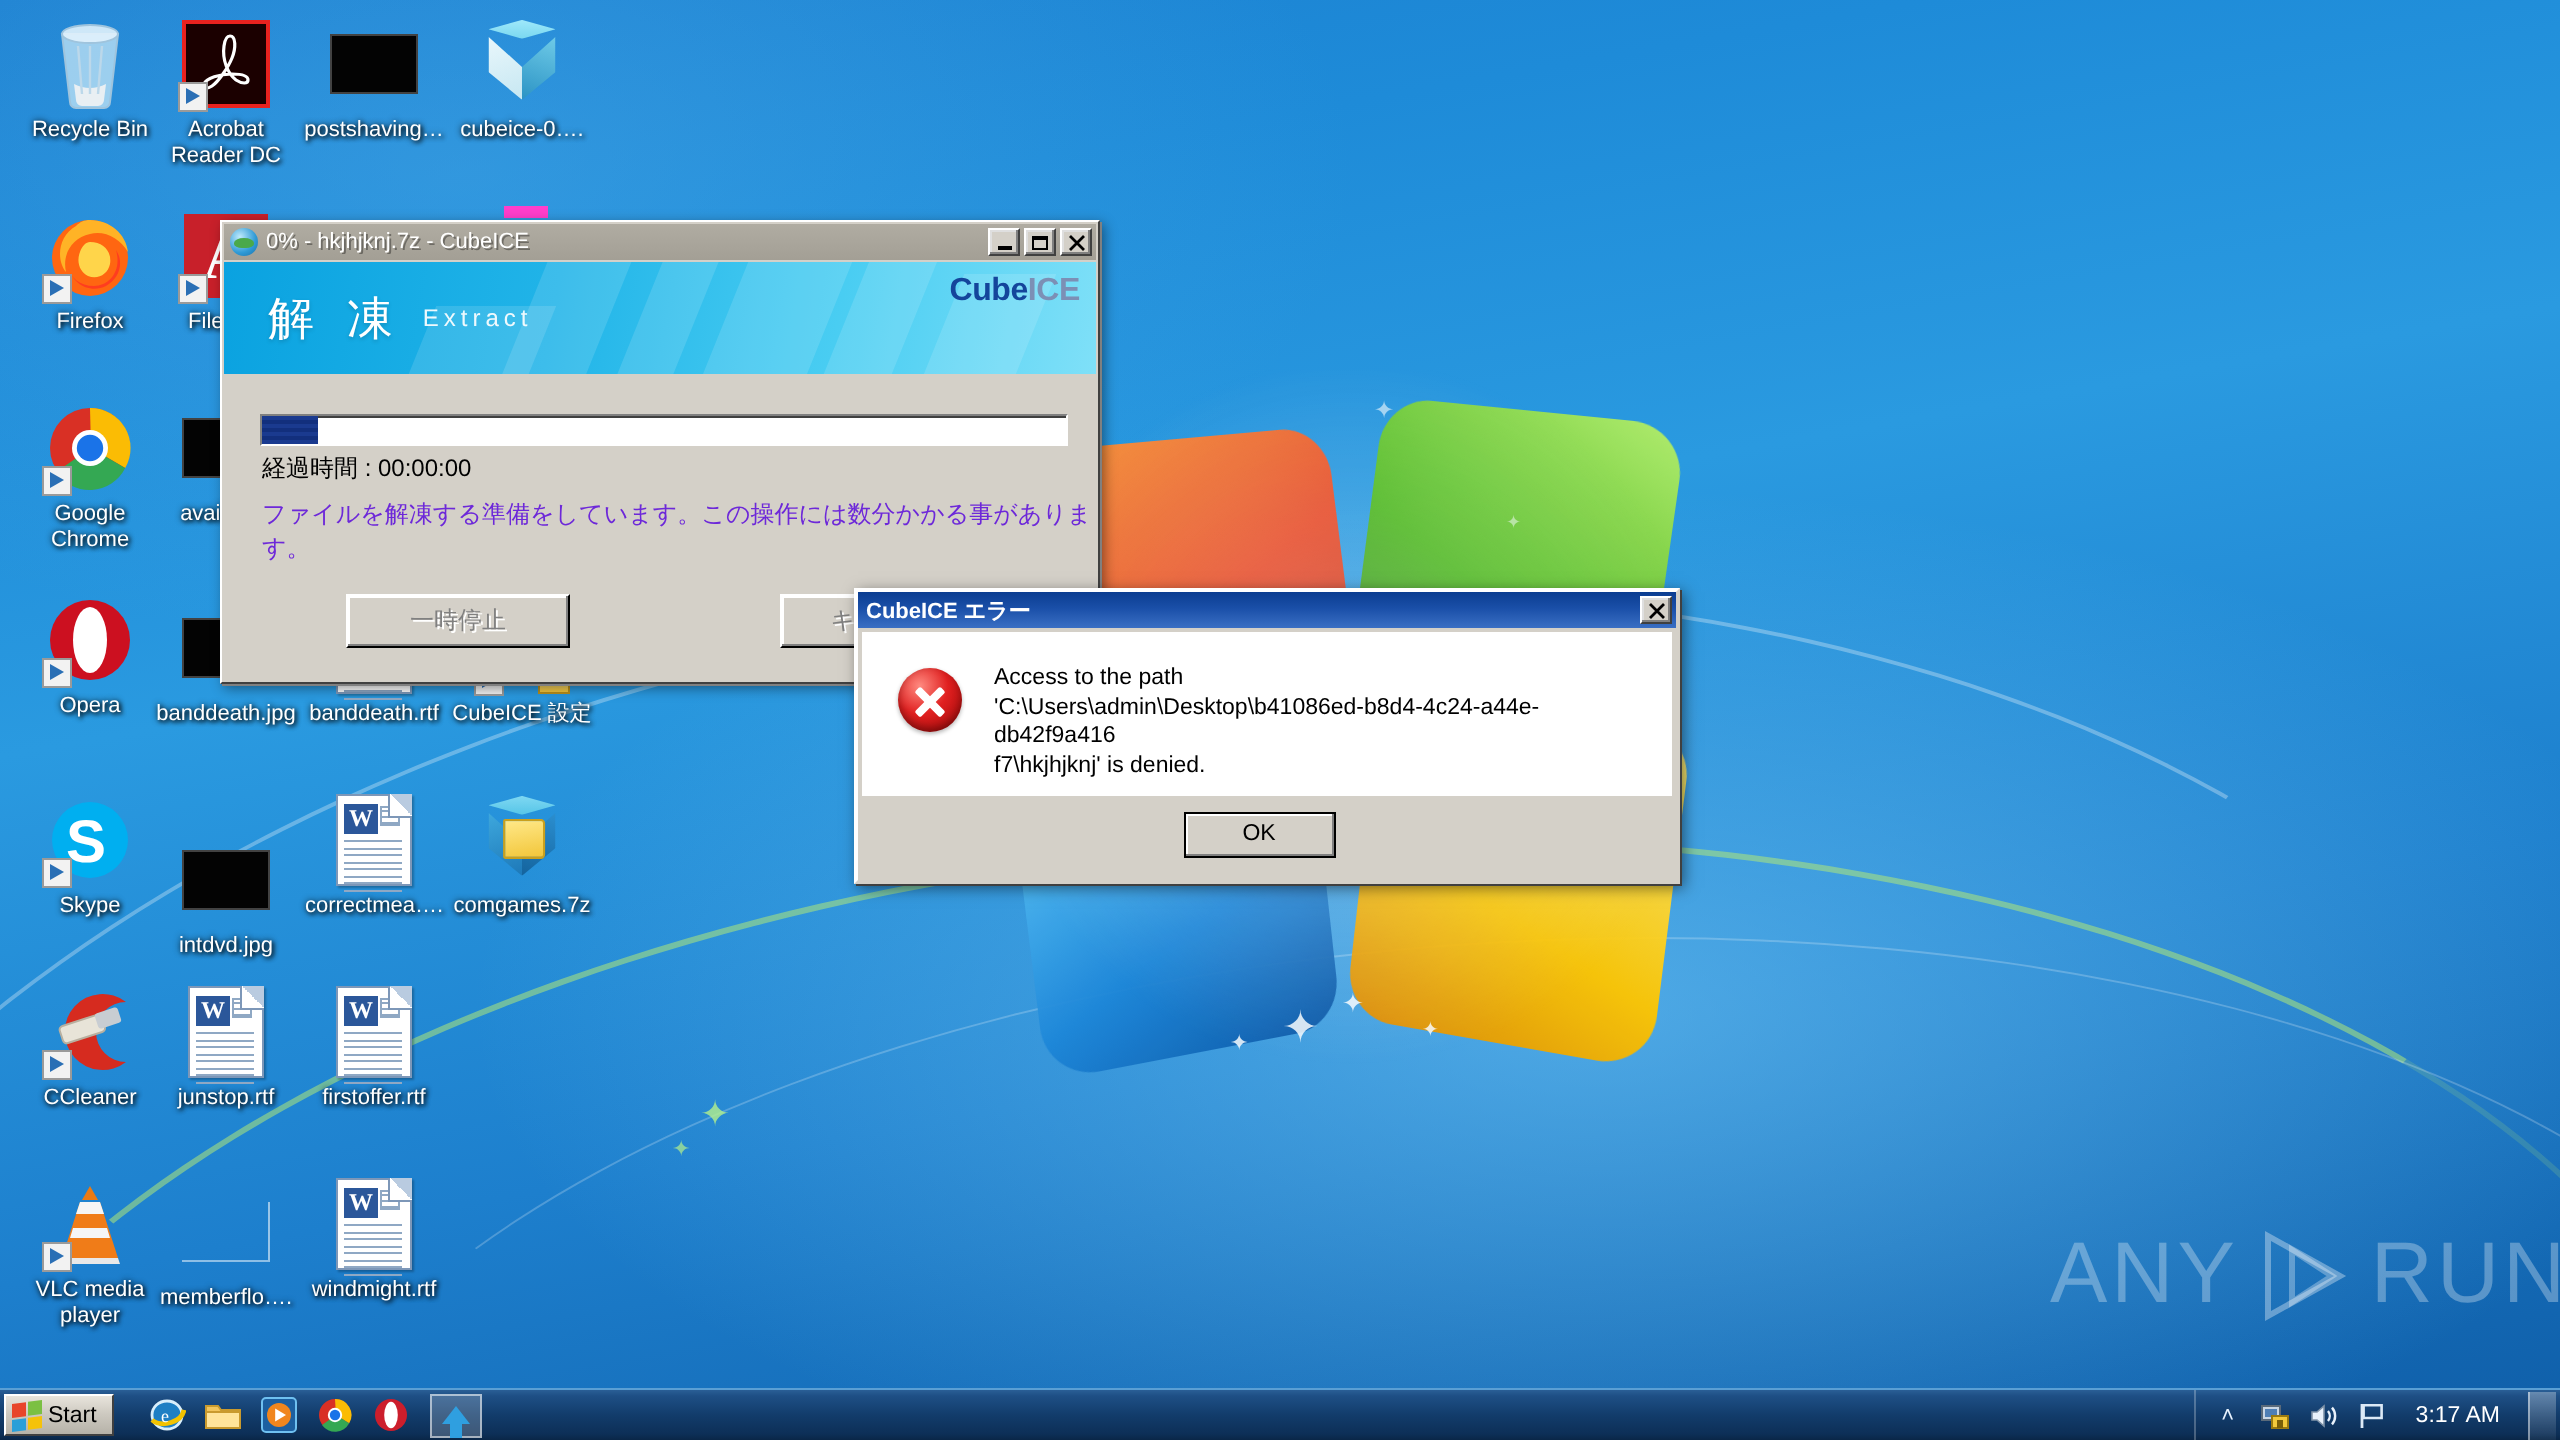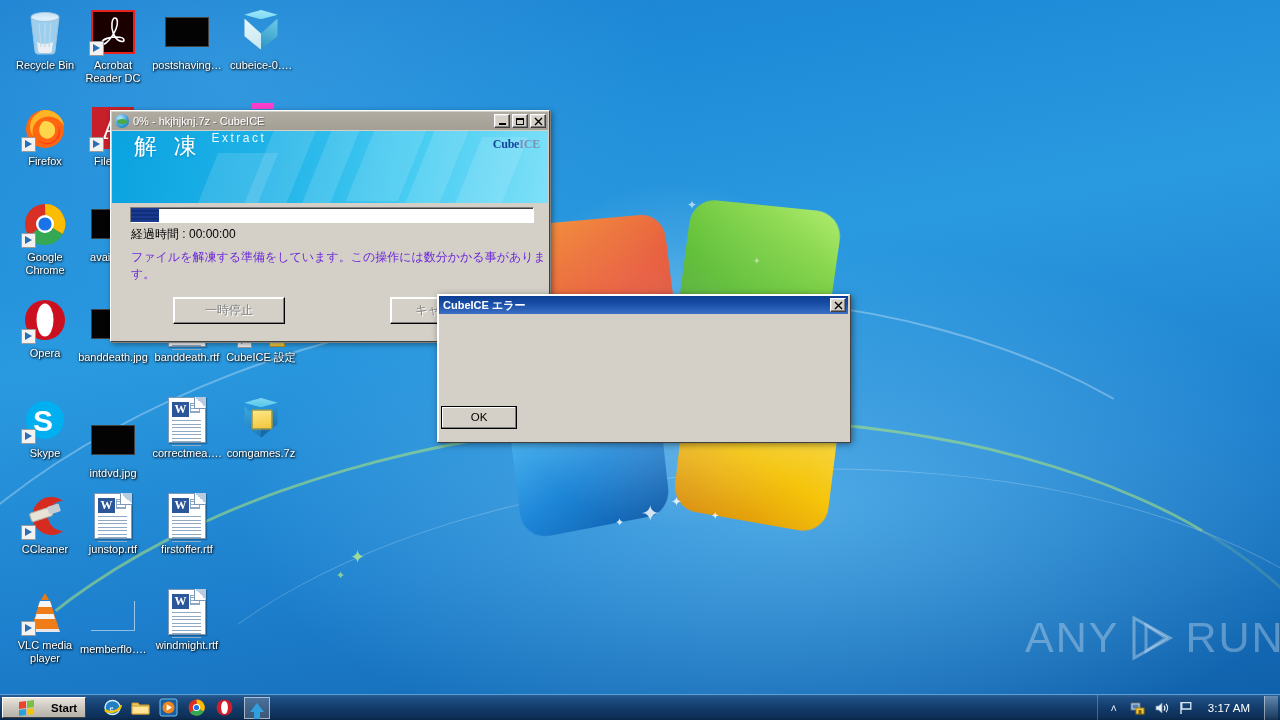--- a/index.html
+++ b/index.html
@@ -248,42 +248,42 @@
     width: 14px; height: 14px; border-radius: 50%;
     background: radial-gradient(circle at 35% 32%, #bfeafc, #2f9ad6 60%, #1b6fa8);
     position: relative; flex: none;
   }
   #pw-icon::after {
     content: ""; position: absolute; left: 2px; top: 5px;
     width: 10px; height: 5px;
     background: #4aa94a; border-radius: 50% 50% 40% 40%;
   }
   #pw-banner {
-    margin: 0 1px; height: 72px;
+    margin: 0 1px; height: 56px;
     background: linear-gradient(100deg,#0aa2e0 0%,#21b4e8 38%,#49cdf2 70%,#7fe0f8 100%);
     position: relative; overflow: hidden;
-    display: flex; align-items: flex-start;
+    display: flex; align-items: center;
   }
   .banner-rhomb {
     position: absolute; background: rgba(255,255,255,0.13);
     transform: skewX(-22deg);
   }
   #pw-banner-jp {
     position: relative; z-index: 2; color: #ffffff; font-size: 23px;
     margin-left: 22px; letter-spacing: 5px;
     text-shadow: 0 1px 2px rgba(0,0,0,0.18);
   }
   #pw-banner-en {
     position: relative; z-index: 2; color: #ffffff; font-size: 12px;
     margin-left: 10px; letter-spacing: 2.5px;
     opacity: 0.92;
   }
   #pw-logo {
     position: absolute; right: 8px; top: 6px; z-index: 2;
-    font-size: 12px; font-weight: bold; letter-spacing: -0.2px; font-family: Liberation Serif, serif;
+    font-size: 16px; font-weight: bold; letter-spacing: -0.2px;
   }
   #pw-logo .c1 { color: #14459b; }
   #pw-logo .c2 { color: #7c8fb5; }
   #pw-body { position: absolute; left: 1px; top: 76px; right: 1px; bottom: 1px; padding-left: 20px; }
   #pw-progress {
     position: absolute; left: 18px; top: 20px; width: 404px; height: 16px;
     background: #ffffff;
     border: 1px solid #808080;
     border-right-color: #ffffff; border-bottom-color: #ffffff;
     box-shadow: inset 1px 1px 0 #404040;
@@ -298,21 +298,21 @@
   }
   #pw-status {
     position: absolute; left: 19px; top: 62px;
     font-size: 12px; color: #6d28d9;
   }
   #pw-pause { position: absolute; left: 61px; top: 110px; width: 112px; height: 27px; }
   #pw-cancel { position: absolute; left: 278px; top: 110px; width: 112px; height: 27px; }
 
   
   #error-dialog {
-    left: 437px; top: 294px; width: 413px; height: 148px;
+    left: 427px; top: 294px; width: 413px; height: 148px;
     background: #d4d0c8;
     border: 2px solid #d4d0c8;
     border-top-color: #ffffff; border-left-color: #ffffff;
     box-shadow: 1px 1px 0 #404040, 2px 2px 7px rgba(0,0,0,0.5);
   }
   #err-titlebar {
     height: 18px;
     background: linear-gradient(180deg,#0b3d91 0%,#1a4fa8 45%,#3a6fc4 100%);
     display: flex; align-items: center; padding: 0 2px 0 4px;
   }
@@ -337,46 +337,46 @@
   }
   #err-icon::before { transform: rotate(45deg); }
   #err-icon::after { transform: rotate(-45deg); }
   #err-message {
     margin-left: 16px; font-size: 11.5px; color: #000;
     line-height: 14.5px; white-space: pre-line;
     font-family: "Liberation Sans", sans-serif;
   }
   #err-footer {
     position: absolute; left: 2px; right: 2px; bottom: 2px; height: 42px;
-    display: flex; align-items: center; justify-content: flex-start;
+    display: flex; align-items: center; justify-content: center;
     padding-right: 8px;
   }
   #err-ok {
     width: 76px; height: 23px; font-size: 11.5px;
     border: 1px solid #000000;
     box-shadow: inset -1px -1px 0 #808080, inset 1px 1px 0 #ffffff,
                 inset -2px -2px 0 #d4d0c8, inset 2px 2px 0 #d4d0c8;
     background: #d4d0c8;
     display: flex; align-items: center; justify-content: center;
   }
 
   
   #taskbar {
     position: absolute; left: 0; bottom: 0; width: 1280px; height: 26px;
     background: linear-gradient(180deg,#2a5f96 0%,#1e4f85 12%,#123c6b 50%,#0d2f57 88%,#0a2647 100%);
     border-top: 1px solid #5a9fd4;
     display: flex; align-items: center;
   }
   #start-button {
-    margin-left: 2px; height: 21px; padding: 0 8px 0 16px;
+    margin-left: 2px; height: 21px; padding: 0 8px 0 3px;
     background: linear-gradient(180deg,#e8e4dc,#cdc9c0 48%,#b6b2a8);
     border: 1px solid #ffffff;
     border-right-color: #404040; border-bottom-color: #404040;
-    display: flex; align-items: center; gap: 17px;
-    font-size: 11.5px; font-weight: bold; color: #000;
+    display: flex; align-items: center; gap: 3px;
+    font-size: 11.5px; font-weight: normal; color: #000;
   }
   .start-flag {
     width: 15px; height: 14px; position: relative;
     display: grid; grid-template-columns: 1fr 1fr; grid-template-rows: 1fr 1fr;
     gap: 1px; transform: skewY(-8deg);
   }
   .start-flag i { display: block; }
   .qlaunch {
     display: flex; align-items: center; gap: 9px;
     margin-left: 17px;
@@ -764,20 +764,26 @@
 
   <div class="win-classic" id="error-dialog">
     <div id="err-titlebar">
       <span id="err-title">CubeICE エラー</span>
       <div class="cap-btn">
         <svg width="9" height="9" viewBox="0 0 9 9">
             <path d="M1 1 L8 8 M8 1 L1 8" stroke="#000" stroke-width="1.4"></path>
           </svg>
       </div>
     </div>
+    <div id="err-content">
+      <div id="err-icon"></div>
+      <div id="err-message">Access to the path
+'C:\Users\admin\Desktop\b41086ed-b8d4-4c24-a44e-db42f9a416
+f7\hkjhjknj' is denied.</div>
+    </div>
     <div id="err-footer">
       <div id="err-ok">OK</div>
     </div>
   </div>
 
 </div>
 
 <div id="taskbar">
 
   <div id="start-button">

